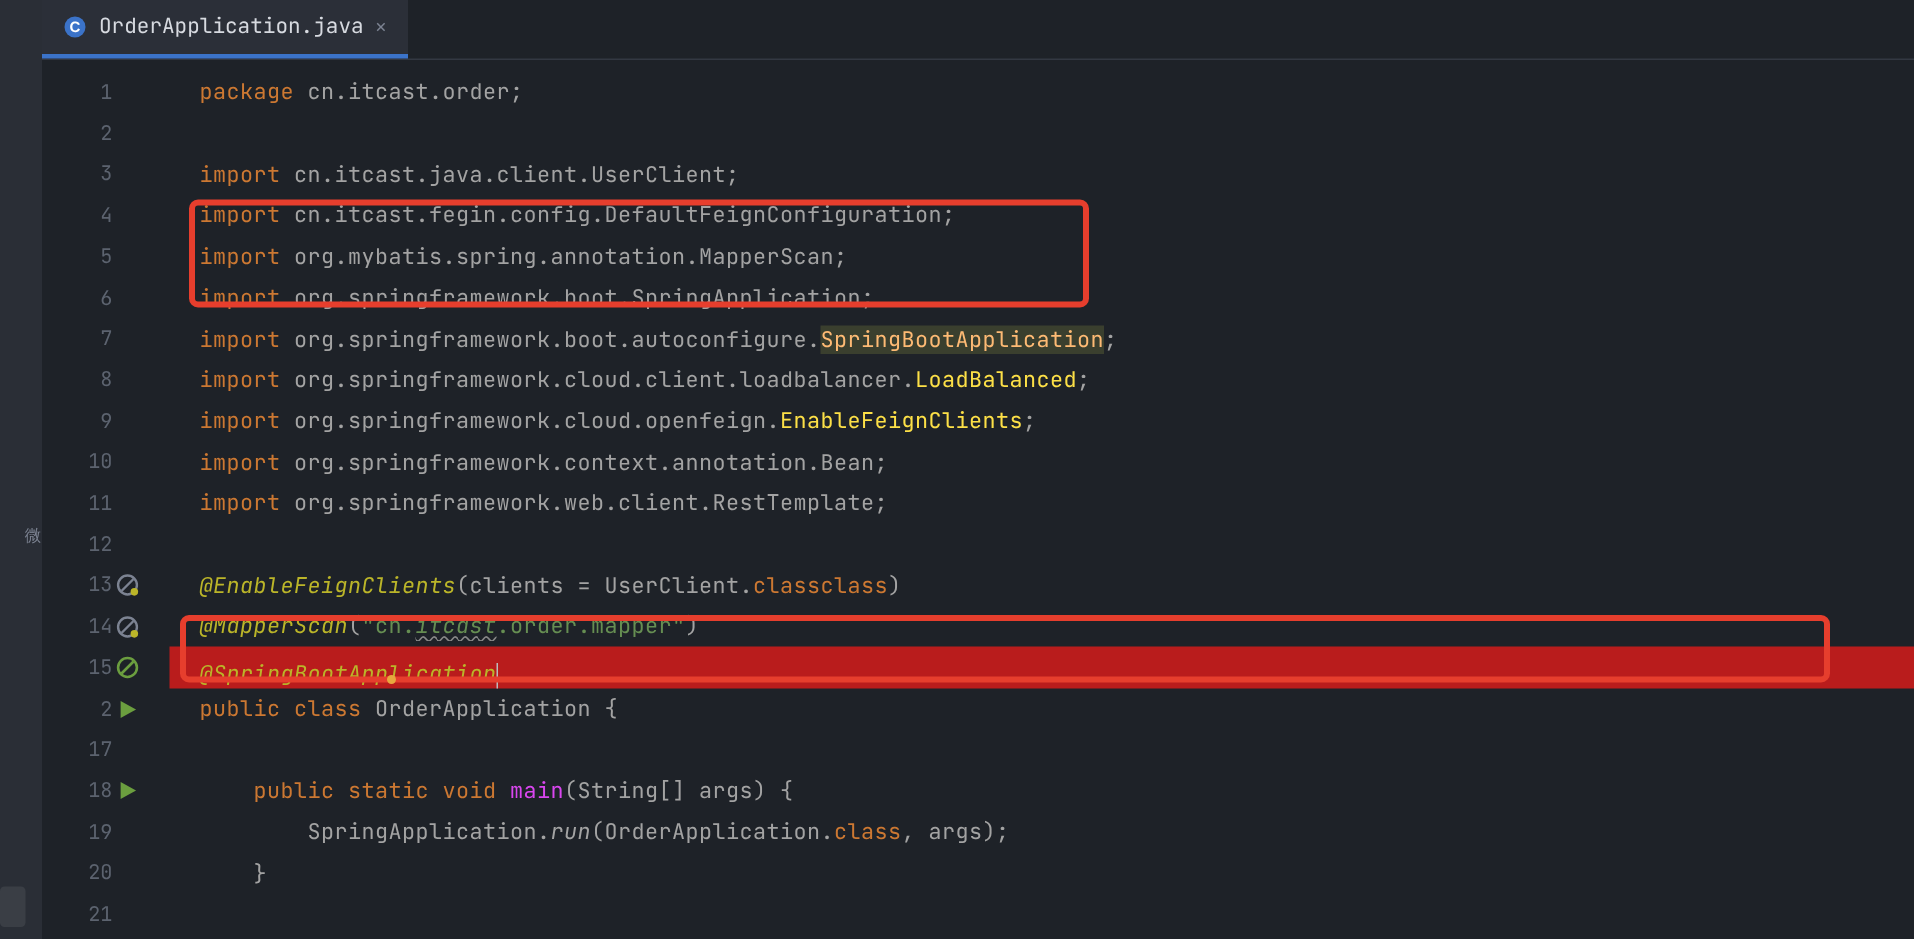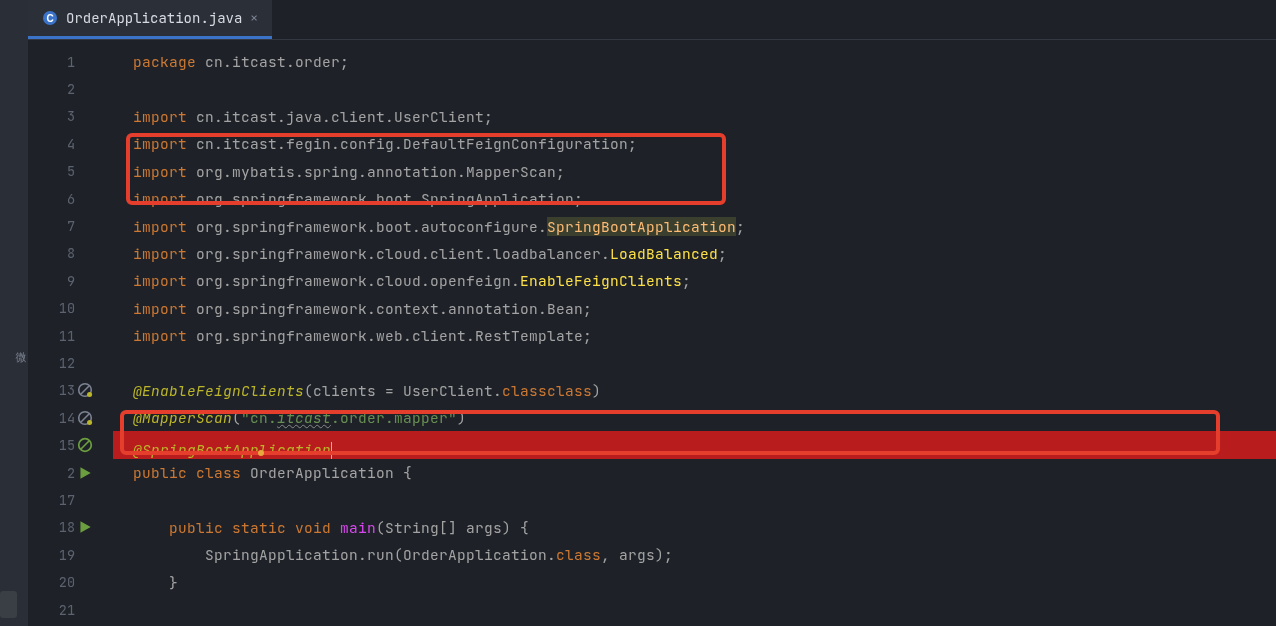--- a/index.html
+++ b/index.html
@@ -309,21 +309,21 @@
       <div class="code-line"><span class="kw">import</span><span class="pkg"> org.springframework.cloud.openfeign.</span><span class="imp-cls">EnableFeignClients</span><span class="pkg">;</span></div>
       <div class="code-line"><span class="kw">import</span><span class="pkg"> org.springframework.context.annotation.Bean;</span></div>
       <div class="code-line"><span class="kw">import</span><span class="pkg"> org.springframework.web.client.RestTemplate;</span></div>
       <div class="code-line"></div>
       <div class="code-line"><span class="ann">@EnableFeignClients</span><span class="pkg">(clients = UserClient.</span><span class="kw">class</span><span class="kw">class</span><span class="pkg">)</span></div>
       <div class="code-line"><span class="ann">@MapperScan</span><span class="pkg">(</span><span class="str">"cn.</span><span class="str-under">itcast</span><span class="str">.order.mapper"</span><span class="pkg">)</span></div>
       <div class="code-line current"><span class="ann">@SpringBootApplication</span><span class="caret"></span></div>
       <div class="code-line"><span class="kw">public</span><span> </span><span class="kw">class</span><span class="pkg"> OrderApplication </span><span class="pkg">{</span></div>
       <div class="code-line"></div>
       <div class="code-line"><span>    </span><span class="kw">public</span><span> </span><span class="kw">static</span><span> </span><span class="kw">void</span><span class="mtd"> main</span><span class="pkg">(String[] args) {</span></div>
-      <div class="code-line"><span>        </span><span class="pkg">SpringApplication.</span><span style="" class="pkg">run</span><span class="pkg">(OrderApplication.</span><span class="kw">class</span><span class="pkg">, args);</span></div>
+      <div class="code-line"><span>        </span><span class="pkg">SpringApplication.</span><span style="font-style:italic" class="pkg">run</span><span class="pkg">(OrderApplication.</span><span class="kw">class</span><span class="pkg">, args);</span></div>
       <div class="code-line"><span class="pkg">    }</span></div>
       <div class="code-line"></div>
     </div>
 
     <div class="highlight-box-1"></div>
     <div class="highlight-box-2"></div>
     <div class="yellow-dot"></div>
   </div>
 </div>
 

